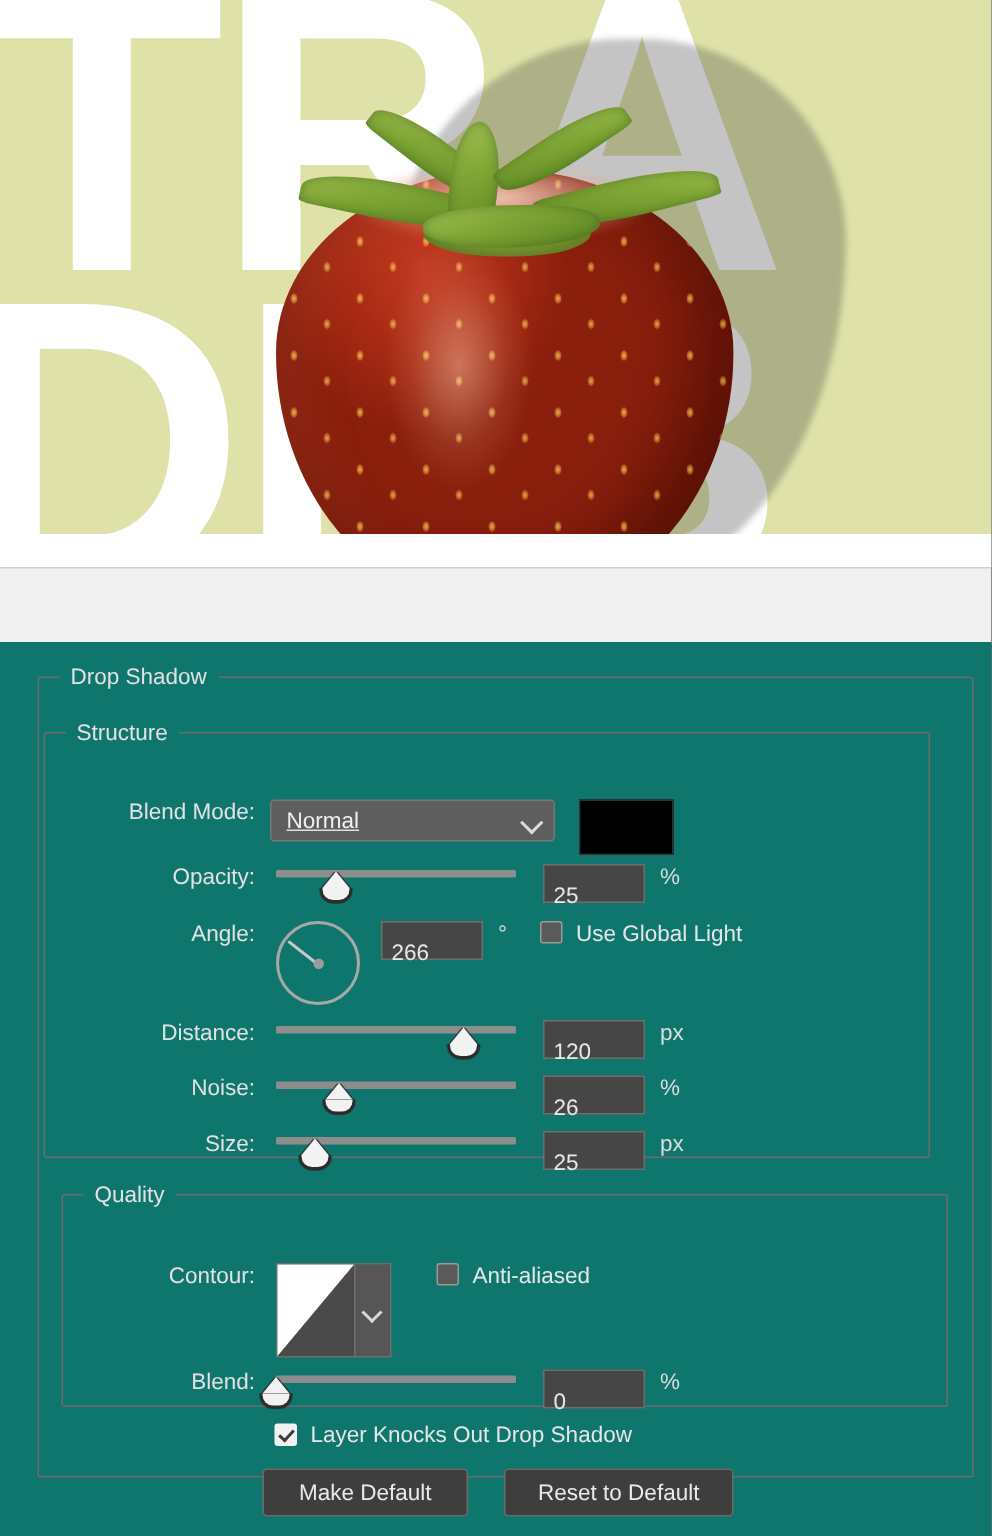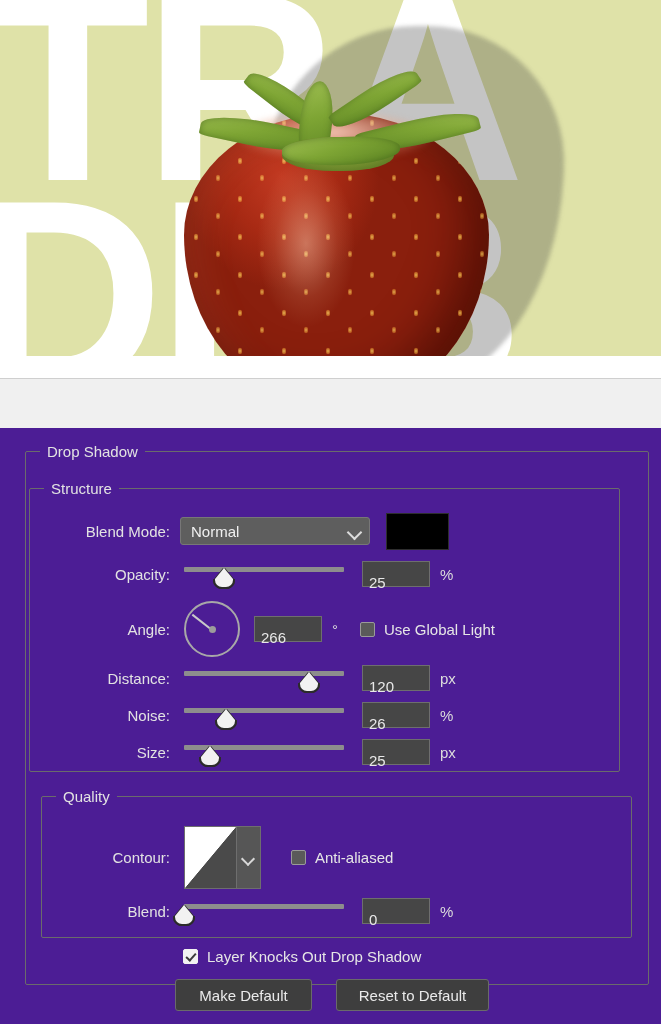--- a/index.html
+++ b/index.html
@@ -126,21 +126,21 @@
     left: 0; top: 378px; width: 661px; height: 50px;
     background: #f0f0f0;
     border-top: 1px solid #cfcfcf;
   }
 
   
   #dialog-panel {
     position: absolute;
     left: 0; top: 428px;
     width: 661px; height: 596px;
-    background: #4c1d95;
+    background: #0f766e;
     color: #e0e0e0;
     font-size: 15px;
   }
 
   fieldset.group {
     position: absolute;
     margin: 0;
     border: 1px solid #6b6b6b;
     border-radius: 2px;
     padding: 0;
@@ -161,22 +161,22 @@
     width: 589px; height: 290px;
   }
   #group-quality {
     left: 41px; top: 360px;
     width: 589px; height: 148px;
   }
 
   .row {
     position: absolute;
     display: flex;
-    align-items: center;
     height: 28px;
+    margin-top: 16px;
   }
   .label {
     text-align: right;
     color: #e2e2e2;
     font-size: 15px;
     white-space: nowrap;
   }
 
   
   .slider {
@@ -410,21 +410,21 @@
   <fieldset class="group" id="group-structure">
     <legend>Structure</legend>
   </fieldset>
 
   <fieldset class="group" id="group-quality">
     <legend>Quality</legend>
   </fieldset>
 
   <div class="row" style="left:66px; top:89px; width:560px;">
     <div class="label" style="width:104px;">Blend Mode:</div>
-    <div class="dropdown" style="margin-left:10px;">
+    <div class="dropdown" style="margin-left:10px;text-decoration:underline;">
       <span class="dd-text">Normal</span>
       <span class="dd-arrow"></span>
     </div>
     <div class="color-swatch" style="margin-left: 16px; background: rgb(0, 0, 0);"></div>
   </div>
 
   <div class="row" style="left:66px; top:132px; width:560px;">
     <div class="label" style="width:104px;">Opacity:</div>
     <div class="slider" style="margin-left:14px;">
       <div class="track"></div>

